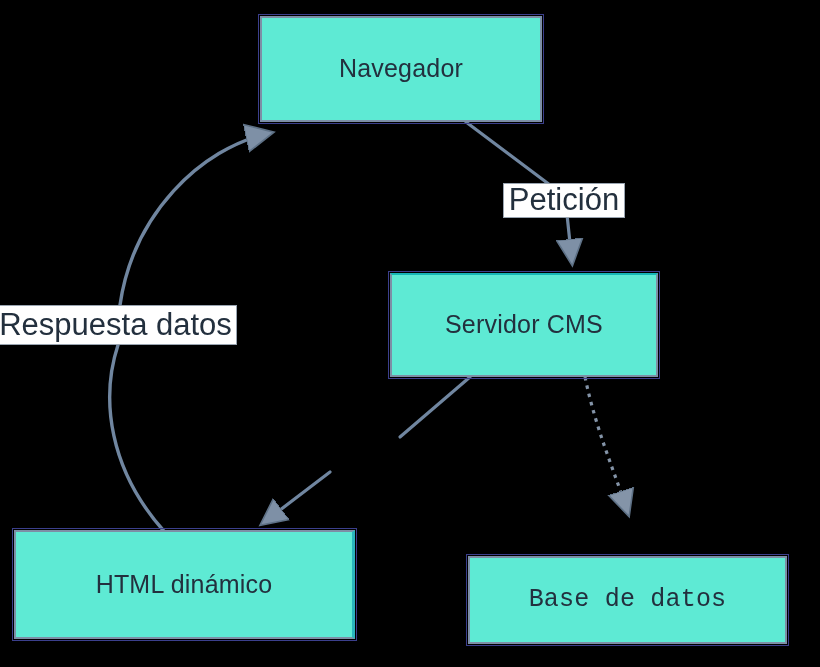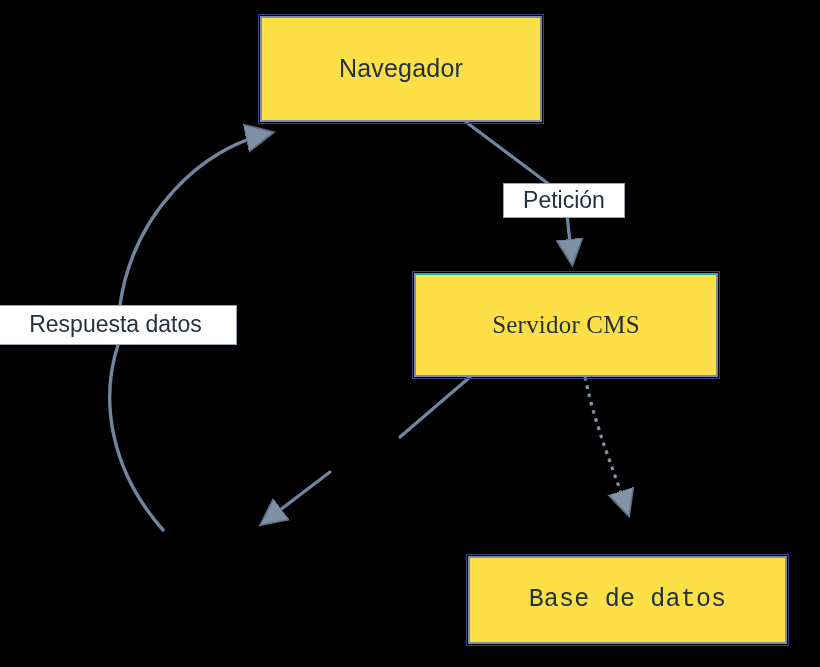--- a/index.html
+++ b/index.html
@@ -20,21 +20,21 @@
     position: absolute;
     left: 0;
     top: 0;
     width: 820px;
     height: 667px;
     pointer-events: none;
   }
   .node {
     position: absolute;
     box-sizing: border-box;
-    background: #fde047;
+    background: #5eead4;
     border: 2px solid #7D8FA6;
     display: flex;
     align-items: center;
     justify-content: center;
     z-index: 3;
   }
   .node .node-label {
     color: #23303E;
     font-size: 25px;
     line-height: 1.1;
@@ -52,21 +52,21 @@
     background: #FFFFFF;
     border: 1px solid #9AA5B1;
     display: flex;
     align-items: center;
     justify-content: center;
     z-index: 4;
     padding: 0 4px;
   }
   .edge-label .edge-label-text {
     color: #23303E;
-    font-size: 23px;
+    font-size: 31px;
     line-height: 1.1;
     white-space: nowrap;
   }
 </style>
 </head>
 <body>
 
 <div id="canvas">
 
   <svg id="edge-layer" viewBox="0 0 820 667" width="820" height="667" xmlns="http://www.w3.org/2000/svg">
@@ -88,24 +88,27 @@
     <path d="M 470,377 L 400,437" fill="none" stroke="#7086A0" stroke-width="3.2" stroke-linecap="round"></path>
     <path d="M 330,472 L 263,523" fill="none" stroke="#7086A0" stroke-width="3.2" stroke-linecap="round" marker-end="url(#arrow-solid)"></path>
 
     <path d="M 585,377 C 596,430 614,470 628,513" fill="none" stroke="#8494A8" stroke-width="3.2" stroke-dasharray="3.5 5" stroke-linecap="butt" marker-end="url(#arrow-dotted)"></path>
   </svg>
 
   <div class="node outline-blue" style="left:260px; top:16px; width:282px; height:106px;">
     <span class="node-label">Navegador</span>
   </div>
 
-  <div class="node accent-top outline-blue" style="left:414px; top:273px; width:304px; height:104px;font-family:Liberation Serif, serif;">
+  <div class="node accent-top outline-blue" style="left:390px; top:273px; width:268px; height:104px;">
     <span class="node-label">Servidor CMS</span>
   </div>
 
+  <div class="node accent-right outline-blue" style="left:14px; top:530px; width:341px; height:109px;">
+    <span class="node-label">HTML dinámico</span>
+  </div>
 
   <div class="node outline-blue" style="left:468px; top:556px; width:319px; height:88px;font-family:Liberation Mono, monospace;">
     <span class="node-label">Base de datos</span>
   </div>
 
   <div class="edge-label" style="left:503px; top:183px; width:122px; height:35px;">
     <span class="edge-label-text">Petición</span>
   </div>
 
   <div class="edge-label" style="left:-6px; top:305px; width:243px; height:40px;">

